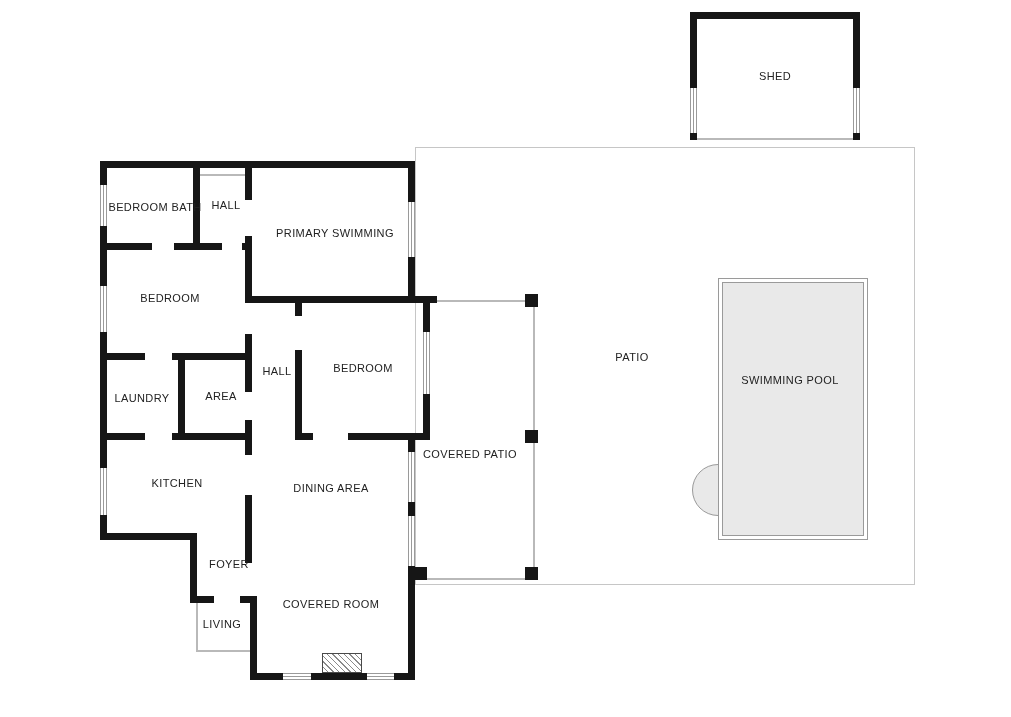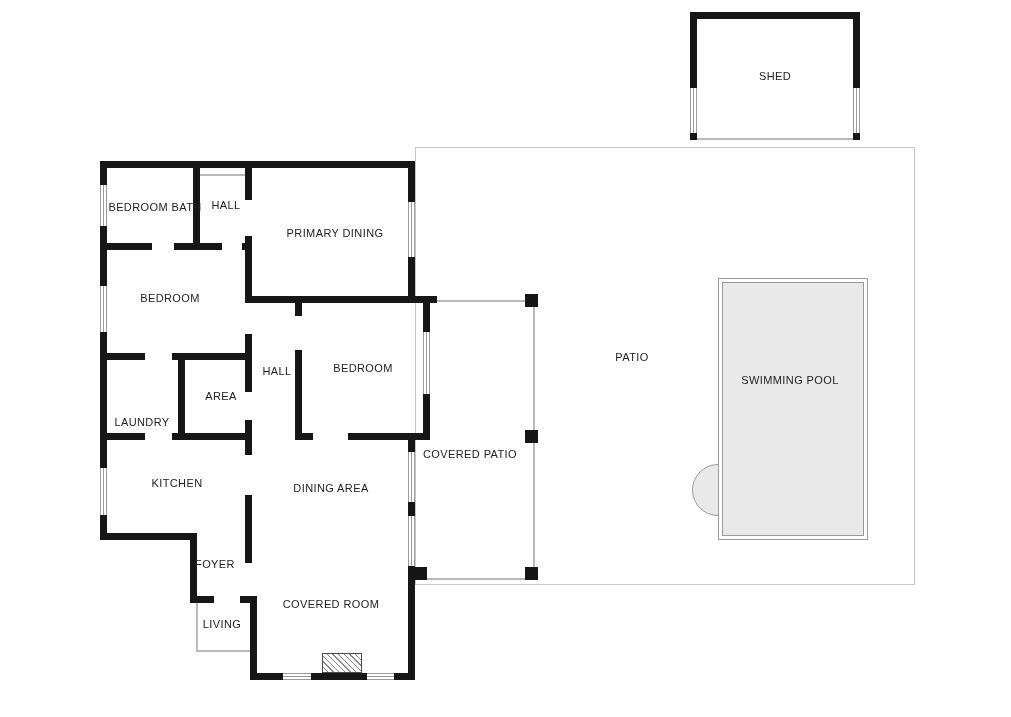--- a/index.html
+++ b/index.html
@@ -120,28 +120,28 @@
   <div class="w" style="left:348px;top:433px;width:82px;height:7px"></div>
 
   <div class="tl" style="left:196px;top:600px;width:2px;height:52px"></div>
   <div class="tl" style="left:196px;top:650px;width:56px;height:2px"></div>
 
   <div class="fireplace"></div>
 
   <div class="lbl" style="left:775px;top:76px">SHED</div>
   <div class="lbl" style="left:155px;top:207px">BEDROOM BATH</div>
   <div class="lbl" style="left:226px;top:205px">HALL</div>
-  <div class="lbl" style="left:335px;top:233px">PRIMARY DINING</div>
+  <div class="lbl" style="left:335px;top:233px">PRIMARY SWIMMING</div>
   <div class="lbl" style="left:170px;top:298px">BEDROOM</div>
   <div class="lbl" style="left:277px;top:371px">HALL</div>
   <div class="lbl" style="left:363px;top:368px">BEDROOM</div>
-  <div class="lbl" style="left:142px;top:422px">LAUNDRY</div>
+  <div class="lbl" style="left:142px;top:398px">LAUNDRY</div>
   <div class="lbl" style="left:221px;top:396px">AREA</div>
   <div class="lbl" style="left:177px;top:483px">KITCHEN</div>
-  <div class="lbl" style="left:215px;top:564px">FOYER</div>
+  <div class="lbl" style="left:229px;top:564px">FOYER</div>
   <div class="lbl" style="left:222px;top:624px">LIVING</div>
   <div class="lbl" style="left:331px;top:488px">DINING AREA</div>
   <div class="lbl" style="left:331px;top:604px">COVERED ROOM</div>
   <div class="lbl" style="left:470px;top:454px">COVERED PATIO</div>
   <div class="lbl" style="left:632px;top:357px">PATIO</div>
   <div class="lbl" style="left:790px;top:380px">SWIMMING POOL</div>
 
 </div>
 
 </body></html>

